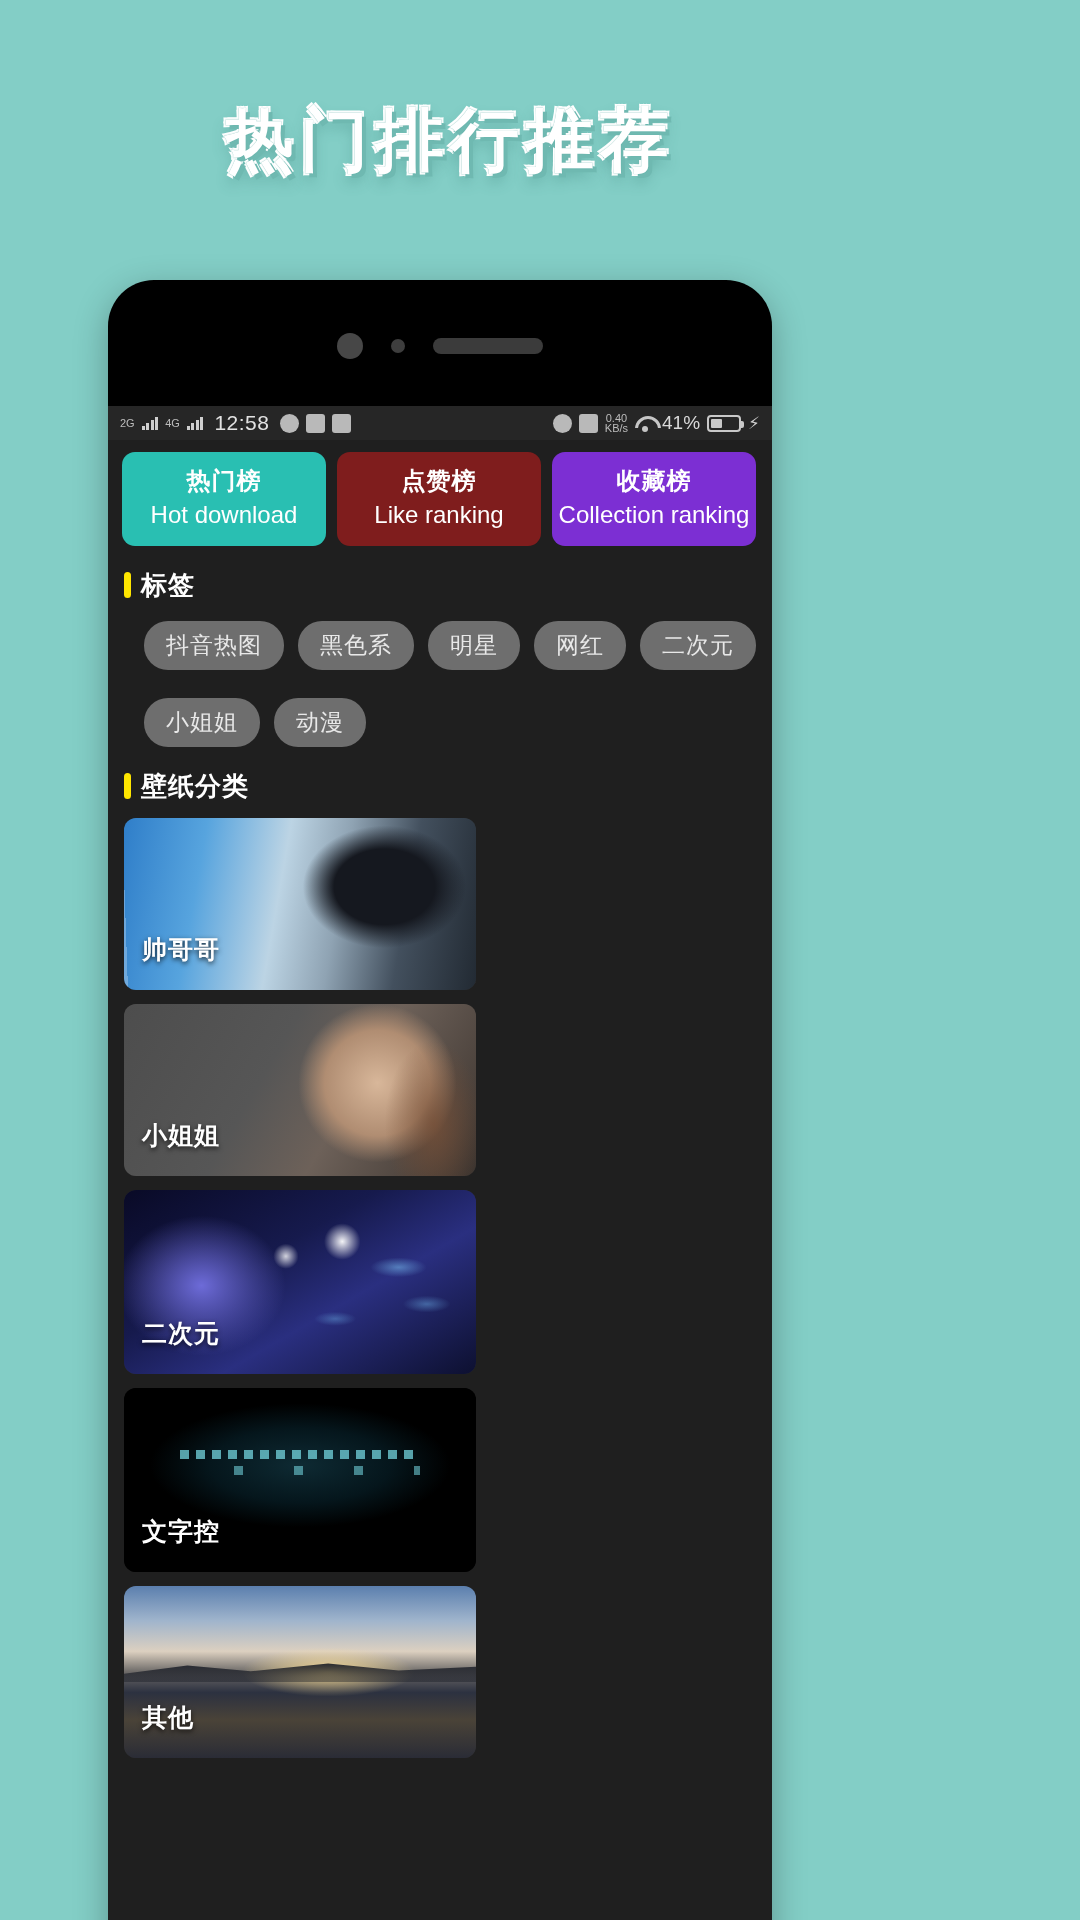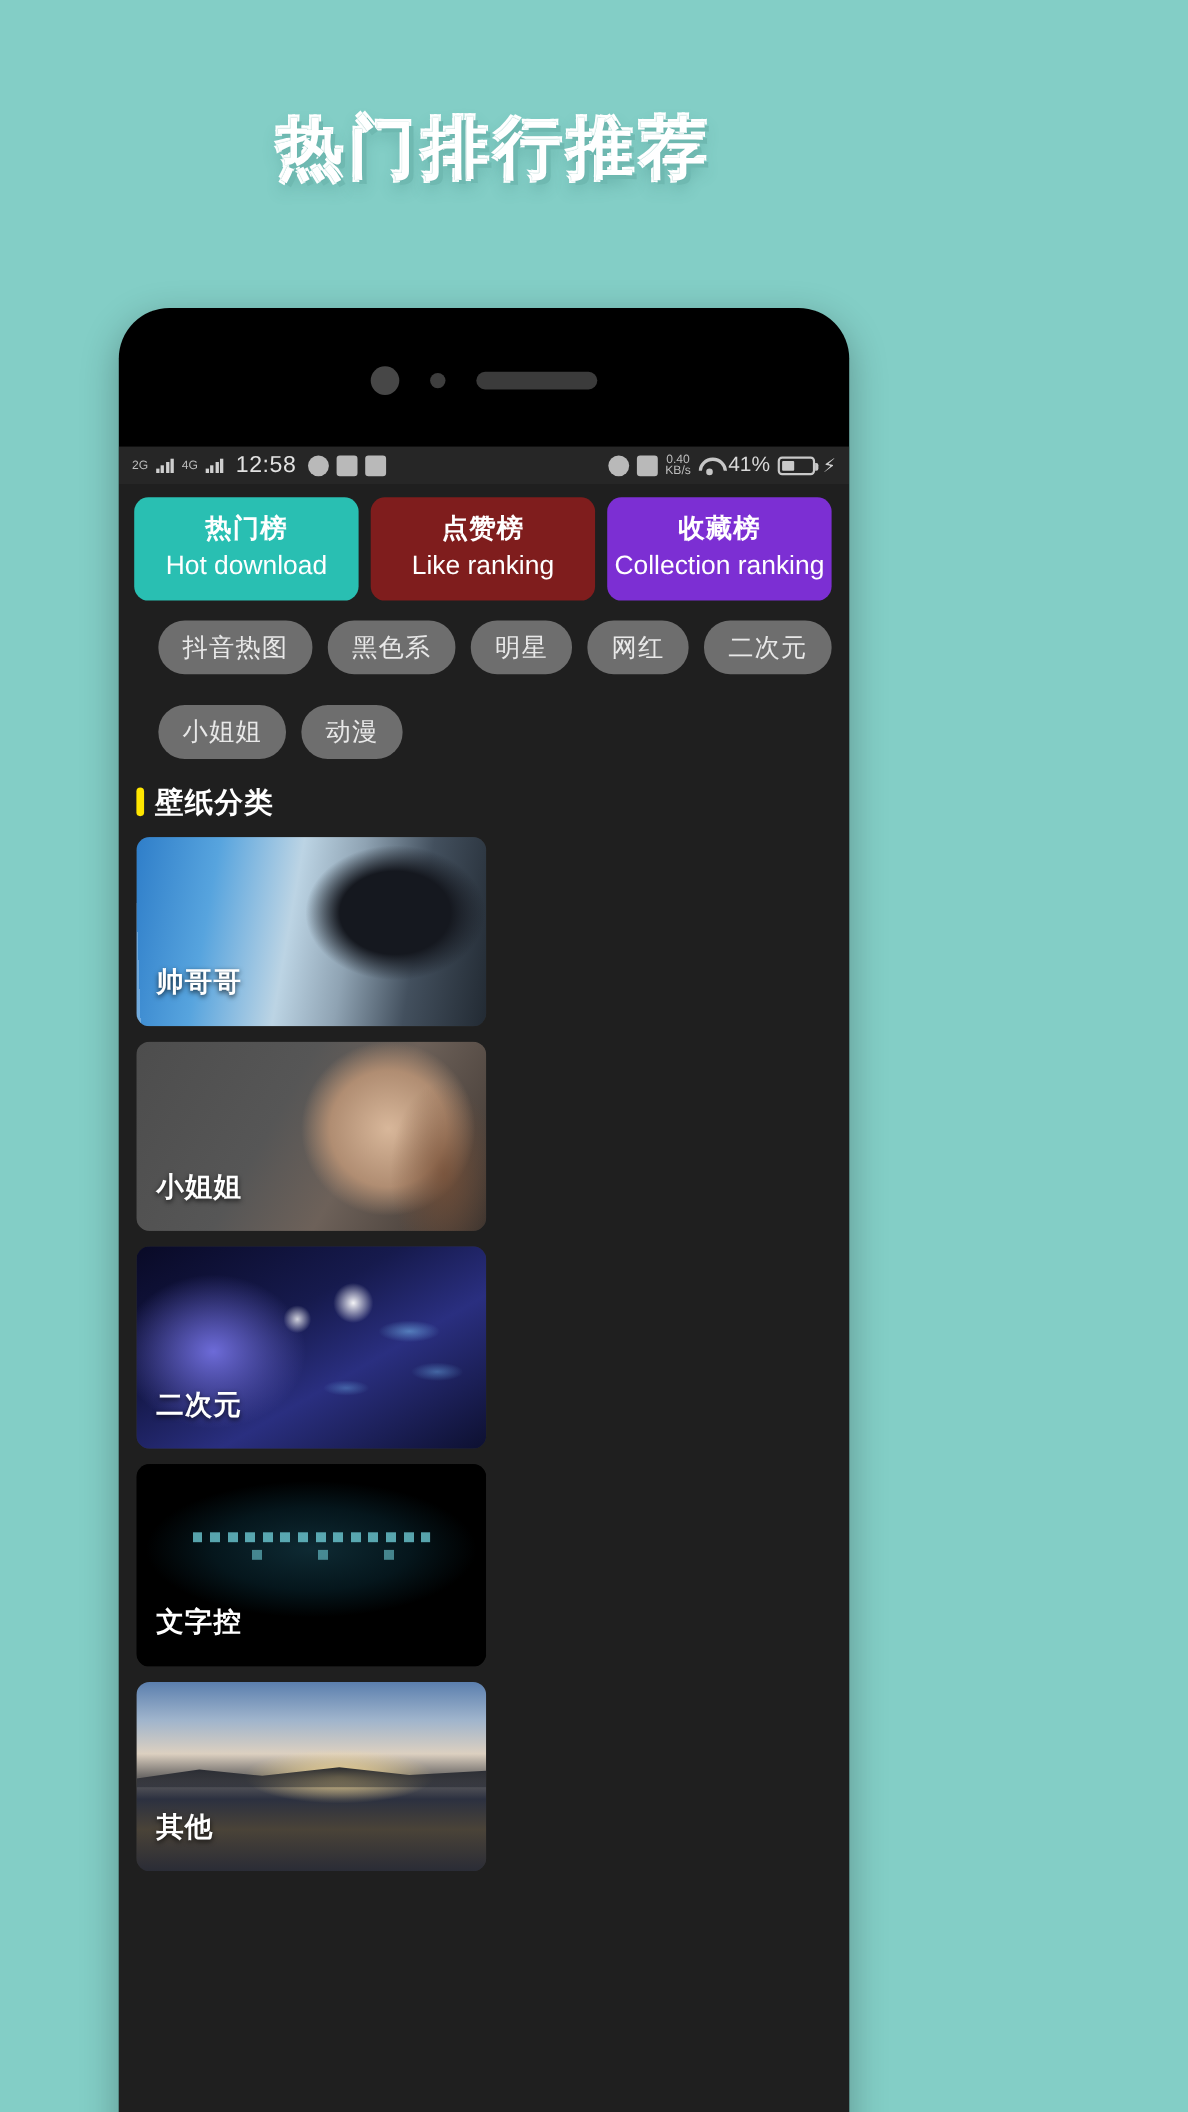--- a/index.html
+++ b/index.html
@@ -7,21 +7,21 @@
   body {
     background:#83cec6;
     font-family:"Liberation Sans","DejaVu Sans",sans-serif;
     position:relative;
   }
 
   
   .promo-title{
     position:absolute; top:95px; left:0; width:900px;
     text-align:center;
-    font-size:60px; font-weight:bold; letter-spacing:6px;
+    font-size:69px; font-weight:bold; letter-spacing:6px;
     color:#ffffff;
     text-shadow:
        0 0 1px #5ba9a2,
        4px 4px 0 #6fb9b1,
        -2px -2px 0 #ffffff,
        2px -2px 0 #ffffff,
        -2px 2px 0 #ffffff,
        0 8px 14px rgba(60,130,125,.45);
   }
 
@@ -109,21 +109,21 @@
   
   .tags{display:flex;flex-wrap:wrap;gap:28px 14px;padding:18px 16px 0 16px;margin-left:20px;}
   .chip{
     background:#6e6e6e;color:#e8e8e8;border-radius:24px;
     padding:9px 22px;font-size:23px;letter-spacing:1px;
   }
 
   
   .grid{display:flex;flex-wrap:wrap;gap:14px;padding:14px 16px 0 16px;}
   .card{
-    width:318px;height:172px;border-radius:12px;overflow:hidden;
+    width:352px;height:172px;border-radius:12px;overflow:hidden;
     position:relative;background:#2d2d2d;
   }
   .card.tall{height:184px;}
   .card .cap{
     position:absolute;left:18px;bottom:24px;
     color:#ffffff;font-size:25px;font-weight:bold;letter-spacing:1px;
     text-shadow:0 2px 5px rgba(0,0,0,.75);
     z-index:4;
   }
   .card .art{position:absolute;inset:0;}
@@ -262,20 +262,24 @@
         <div class="tab tab-like">
           <div class="cn">点赞榜</div>
           <div class="en">Like ranking</div>
         </div>
         <div class="tab tab-collect">
           <div class="cn">收藏榜</div>
           <div class="en">Collection ranking</div>
         </div>
       </div>
 
+      <div class="sec-head">
+        <div class="sec-bar"></div>
+        <div class="sec-title">标签</div>
+      </div>
       <div class="tags">
         <div class="chip">抖音热图</div>
         <div class="chip">黑色系</div>
         <div class="chip">明星</div>
         <div class="chip">网红</div>
         <div class="chip">二次元</div>
         <div class="chip">小姐姐</div>
         <div class="chip">动漫</div>
       </div>
 

